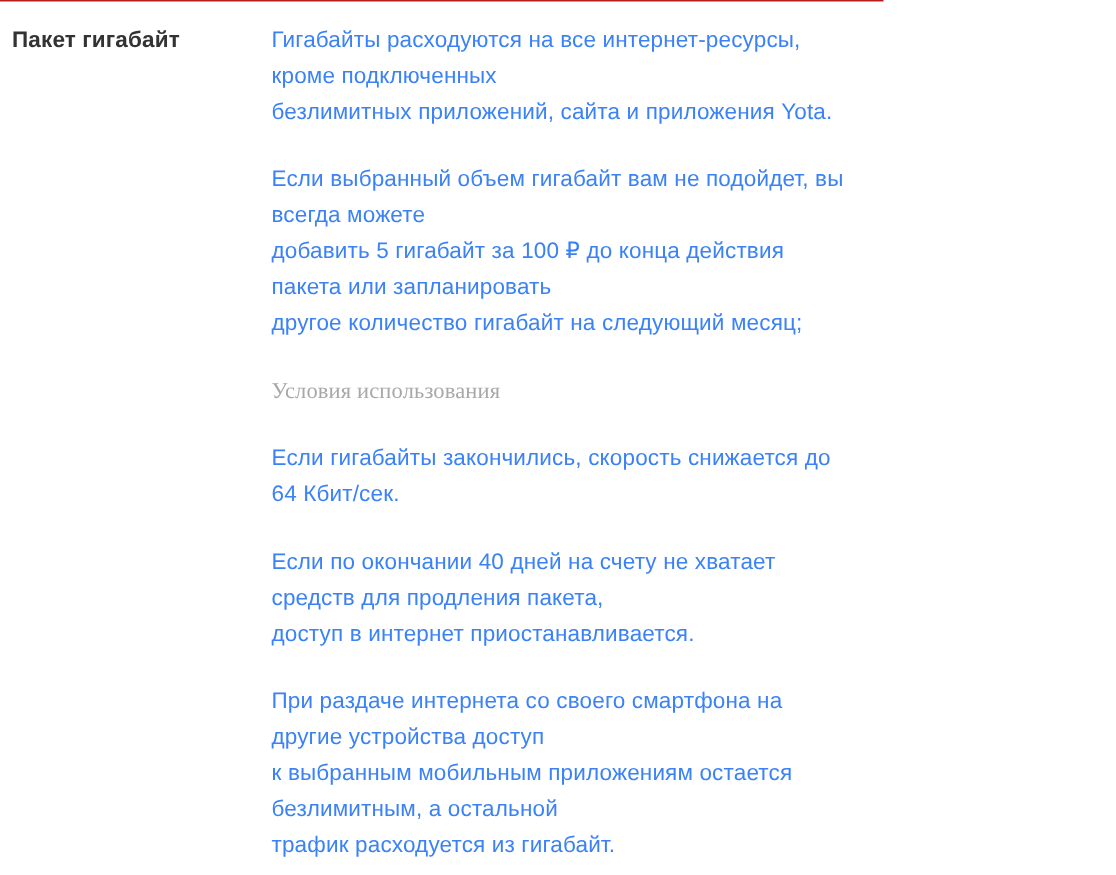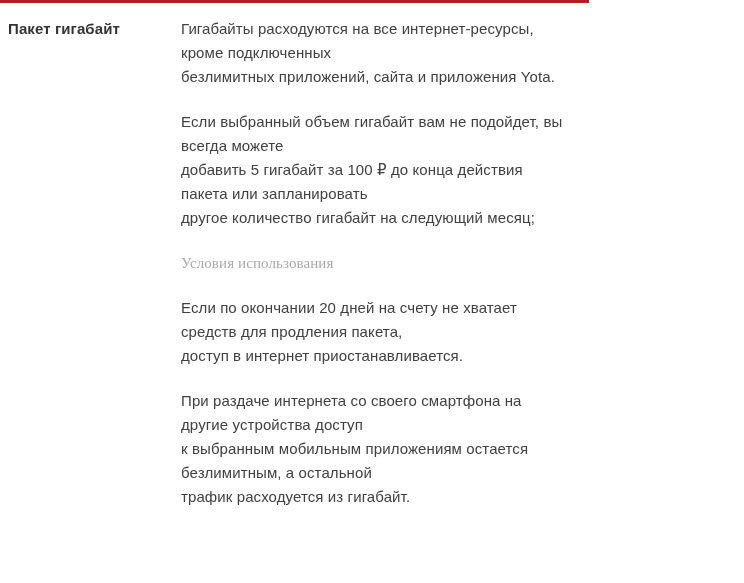--- a/index.html
+++ b/index.html
@@ -6,21 +6,21 @@
     margin: 0;
     padding: 0;
     background: #ffffff;
     font-family: "Liberation Sans", "DejaVu Sans", sans-serif;
   }
   .page {
     width: 589px;
     height: 583px;
     box-sizing: border-box;
     background: #ffffff;
-    border-top: 3px solid #b91c1c;
+    border-top: 1px solid #b91c1c;
     overflow: hidden;
   }
   .row {
     display: flex;
     align-items: flex-start;
     padding: 14px 26px 0 8px;
     box-sizing: border-box;
   }
   .row-label {
     width: 173px;
@@ -32,21 +32,21 @@
     letter-spacing: 0.1px;
   }
   .row-content {
     flex: 1 1 auto;
     min-width: 0;
   }
   .row-content p {
     margin: 0 0 21px 0;
     font-size: 15px;
     line-height: 24px;
-    color: #404040;
+    color: #3b82f6;
     white-space: pre-line;
     letter-spacing: 0.1px;
   }
   .row-content p.muted {
     color: #a8a8a8;
     font-family: Liberation Serif, serif;
   }
 </style>
 </head>
 <body>
@@ -60,22 +60,23 @@
       <p>Гигабайты расходуются на все интернет-ресурсы, кроме подключенных
 безлимитных приложений, сайта и приложения Yota.</p>
 
       <p>Если выбранный объем гигабайт вам не подойдет, вы всегда можете
 добавить 5 гигабайт за 100 ₽ до конца действия пакета или запланировать
 другое количество гигабайт на следующий месяц;</p>
 
       <p class="muted">Условия использования</p>
 
 
+      <p>Если гигабайты закончились, скорость снижается до 64 Кбит/сек.</p>
 
-      <p>Если по окончании 20 дней на счету не хватает средств для продления пакета,
+      <p>Если по окончании 40 дней на счету не хватает средств для продления пакета,
 доступ в интернет приостанавливается.</p>
 
 
       <p>При раздаче интернета со своего смартфона на другие устройства доступ
 к выбранным мобильным приложениям остается безлимитным, а остальной
 трафик расходуется из гигабайт.</p>
     </div>
 
   </div>
 </div>

